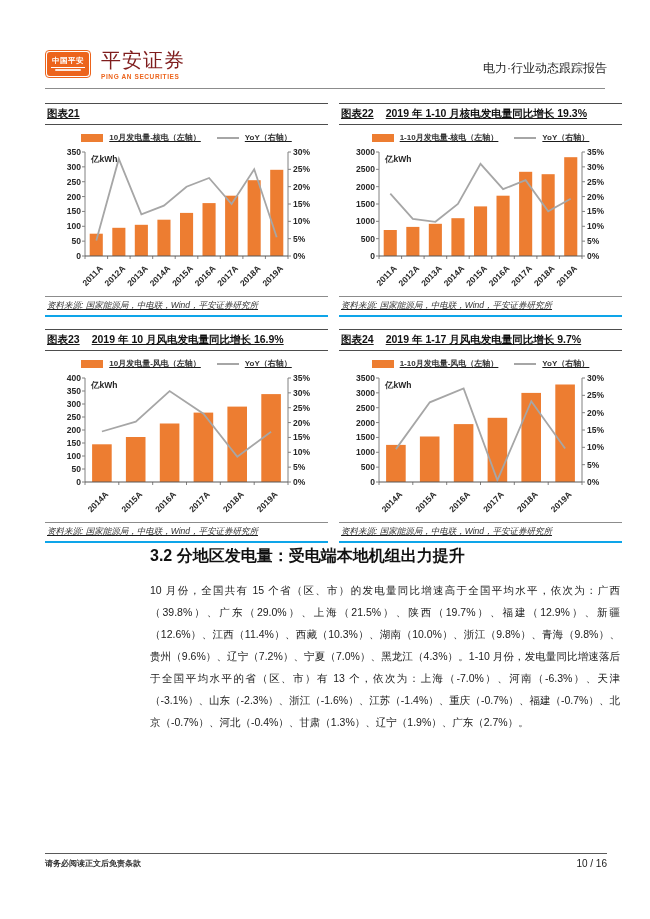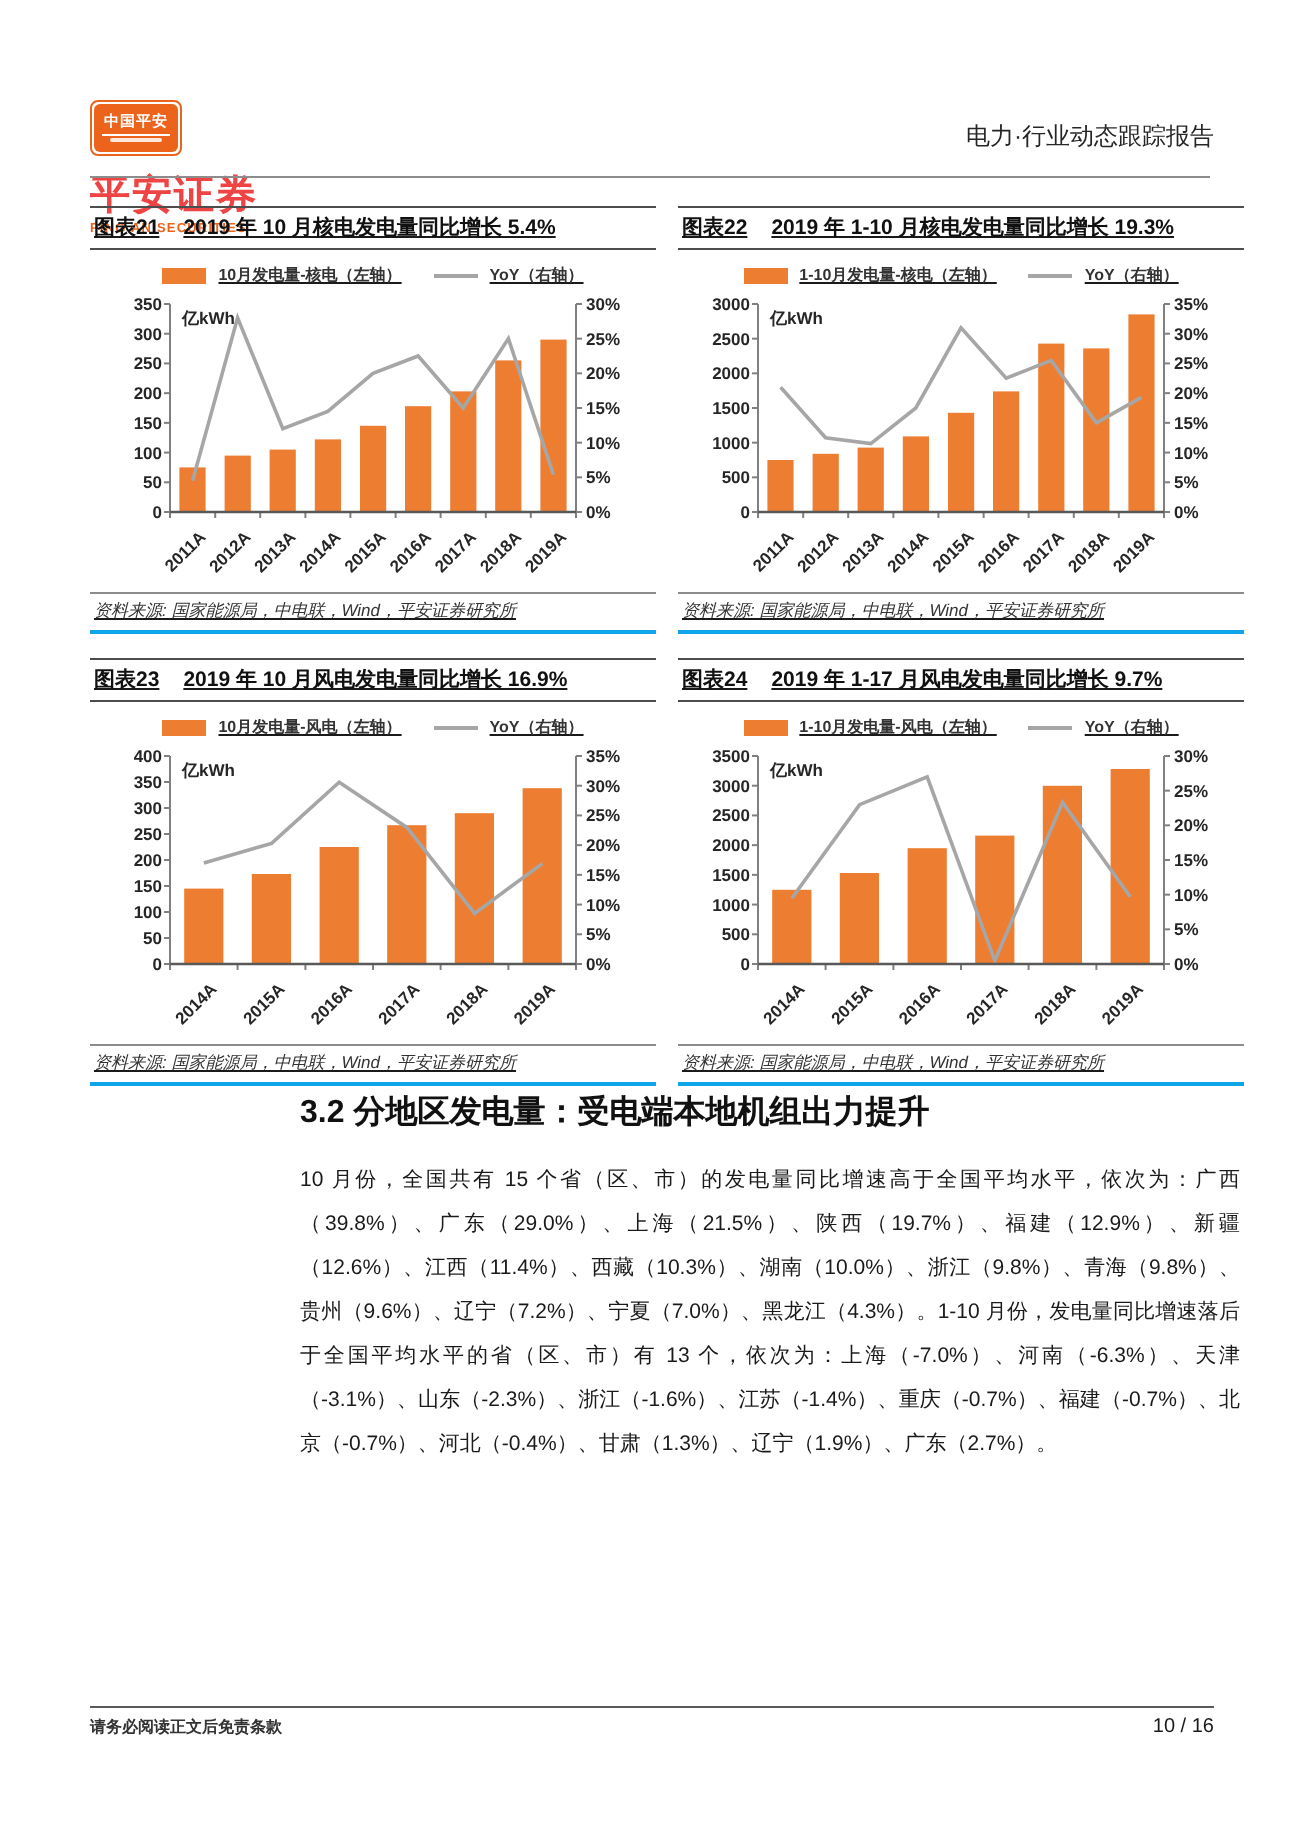--- a/index.html
+++ b/index.html
@@ -1,26 +1,26 @@
 <!DOCTYPE html>
 <html><head>
 <meta charset="utf-8">
 <style>
   html,body{margin:0;padding:0;background:#ffffff;}
   .page{position:relative;width:650px;height:919px;background:#fff;overflow:hidden;
         font-family:"Liberation Sans","DejaVu Sans",sans-serif;color:#1a1a1a;}
   
   .header{position:absolute;left:45px;right:43px;top:50px;display:flex;justify-content:space-between;align-items:flex-start;}
-  .logo-wrap{display:flex;align-items:flex-start;gap:10px;flex-direction:column;}
+  .logo-wrap{display:flex;align-items:flex-start;gap:10px;}
   .logo-box{width:46px;height:28px;border:1px solid #ec641c;border-radius:4px;padding:1px;box-sizing:border-box;}
   .logo-box-inner{background:#ec641c;border-radius:3px;width:100%;height:100%;display:flex;flex-direction:column;align-items:center;justify-content:center;}
   .logo-box-cn{color:#fff;font-size:7.5px;font-weight:bold;letter-spacing:.5px;line-height:1;}
   .logo-box-line{width:80%;height:1px;background:#fff;margin:2px 0 1px;}
   .logo-box-dots{width:60%;height:2px;background:rgba(255,255,255,.85);border-radius:1px;}
-  .brand-cn{font-size:20px;font-weight:bold;color:#ef4444;letter-spacing:1px;line-height:1;}
+  .brand-cn{font-size:20px;font-weight:normal;color:#7f1d1d;letter-spacing:1px;line-height:1;}
   .brand-en{font-size:6.5px;font-weight:bold;color:#ec641c;letter-spacing:.6px;margin-top:3px;}
   .report-type{font-size:12px;font-weight:normal;color:#262626;margin-top:10px;}
   .header-rule{position:absolute;left:45px;right:45px;top:88px;border-top:1.5px solid #8c8c8c;}
   
   .charts{position:absolute;left:45px;top:103px;width:577px;display:flex;flex-wrap:wrap;column-gap:11px;row-gap:12px;text-decoration:underline;}
   .chart-block{width:283px;box-sizing:border-box;}
   .fig-title{border-top:1.5px solid #4d4d4d;border-bottom:1.5px solid #4d4d4d;
              font-size:10.5px;font-weight:bold;color:#111;padding:3px 2px;display:flex;gap:12px;white-space:nowrap;}
   .legend{display:flex;justify-content:center;align-items:center;gap:6px;margin-top:7px;height:12px;}
   .legend .sw-bar{display:inline-block;width:22px;height:8px;background:#ed7d31;}
@@ -61,21 +61,20 @@
     </div>
     <div class="report-type">电力·行业动态跟踪报告</div>
   </div>
   <div class="header-rule"></div>
 
   <div class="charts">
 
     <div class="chart-block">
       <div class="fig-title">
         <span>图表21</span>
-        <span>2019 年 10 月核电发电量同比增长 5.4%</span>
       </div>
       <div class="fig-canvas">
           <div class="legend">
             <span class="sw-bar"></span>
             <span class="lg-label">10月发电量-核电（左轴）</span>
             <span class="sw-line"></span>
             <span class="lg-label">YoY（右轴）</span>
           </div>
           <svg width="283" height="150" viewBox="0 0 283 150">
             <text x="36" y="115" text-anchor="end" style="font-size:8.5px;font-weight:bold;fill:#262626;font-family:'Liberation Sans','DejaVu Sans',sans-serif">0</text>

